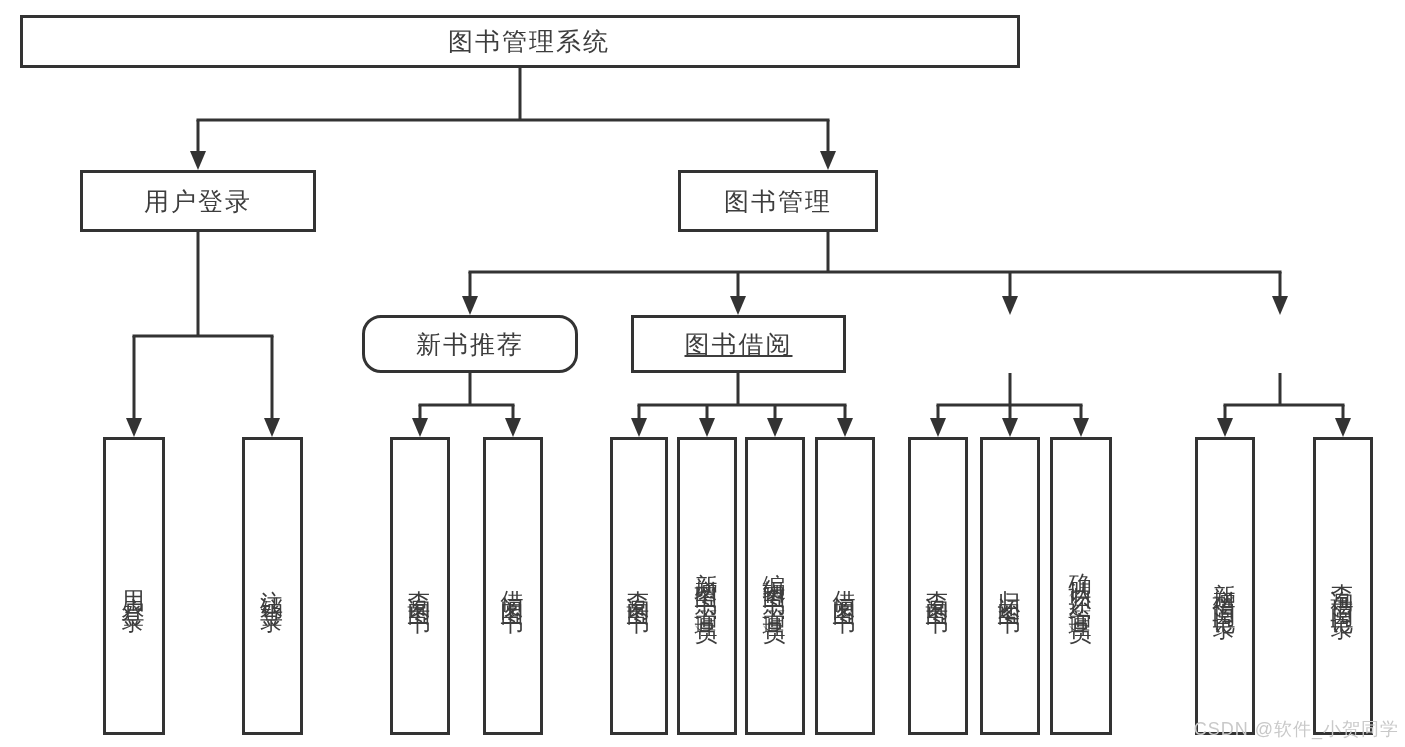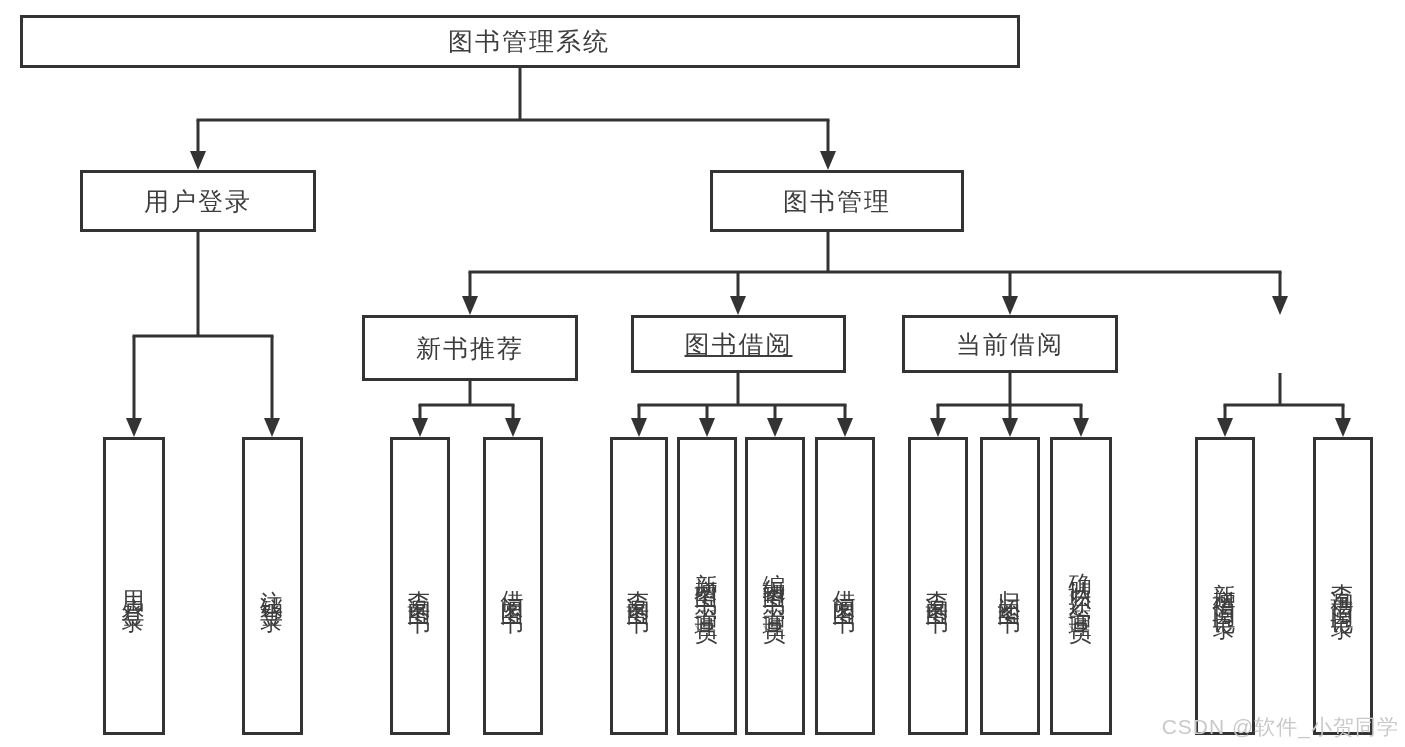--- a/index.html
+++ b/index.html
@@ -47,21 +47,21 @@
   .leaf {
     writing-mode: vertical-rl;
     font-size: 23px;
     letter-spacing: 7px;
     white-space: nowrap;
   }
   .watermark {
     position: absolute;
     right: 6px;
     bottom: 6px;
-    font-size: 21px;
+    font-size: 18px;
     color: var(--watermark, #c9c9c9);
     letter-spacing: 1px;
     pointer-events: none;
   }
 </style>
 </head>
 <body>
 
 <div id="canvas" style="--line: #333333; --text: #3d3d3d; --bg: #ffffff; --watermark: #c9c9c9;">
 
@@ -116,25 +116,24 @@
       <line x1="1223.5" y1="405" x2="1344.5" y2="405"></line>
       <line x1="1225" y1="405" x2="1225" y2="425"></line>
       <polygon points="1217,418 1233,418 1225,437"></polygon>
       <line x1="1343" y1="405" x2="1343" y2="425"></line>
       <polygon points="1335,418 1351,418 1343,437"></polygon>
     </svg>
 
   <div class="node" style="left:20px; top:15px; width:1000px; height:53px;padding-left:18px;">图书管理系统</div>
 
   <div class="node" style="left:80px; top:170px; width:236px; height:62px;">用户登录</div>
-  <div class="node" style="left:710px; top:170px; width:254px; height:62px;">图书管理</div>
+  <div class="node" style="left:678px; top:170px; width:200px; height:62px;">图书管理</div>
 
-  <div class="node" style="left:362px; top:315px; width:216px; height:66px;">新书推荐</div>
+  <div class="node" style="left:362px; top:315px; width:216px; height:58px;border-radius:19px;">新书推荐</div>
   <div class="node" style="left:631px; top:315px; width:215px; height:58px;text-decoration:underline;">图书借阅</div>
-  <div class="node" style="left:902px; top:315px; width:216px; height:58px;">当前借阅</div>
 
   <div class="node leaf" style="left:103px; top:437px; width:62px; height:298px;">用户登录</div>
   <div class="node leaf" style="left:242px; top:437px; width:61px; height:298px;">注销登录</div>
 
   <div class="node leaf" style="left:390px; top:437px; width:60px; height:298px;">查询图书</div>
   <div class="node leaf" style="left:483px; top:437px; width:60px; height:298px;">借阅图书</div>
 
   <div class="node leaf" style="left:610px; top:437px; width:58px; height:298px;">查询图书</div>
   <div class="node leaf" style="left:677px; top:437px; width:60px; height:298px;">新增图书（管理员）</div>
   <div class="node leaf" style="left:745px; top:437px; width:60px; height:298px;">编辑图书（管理员）</div>

